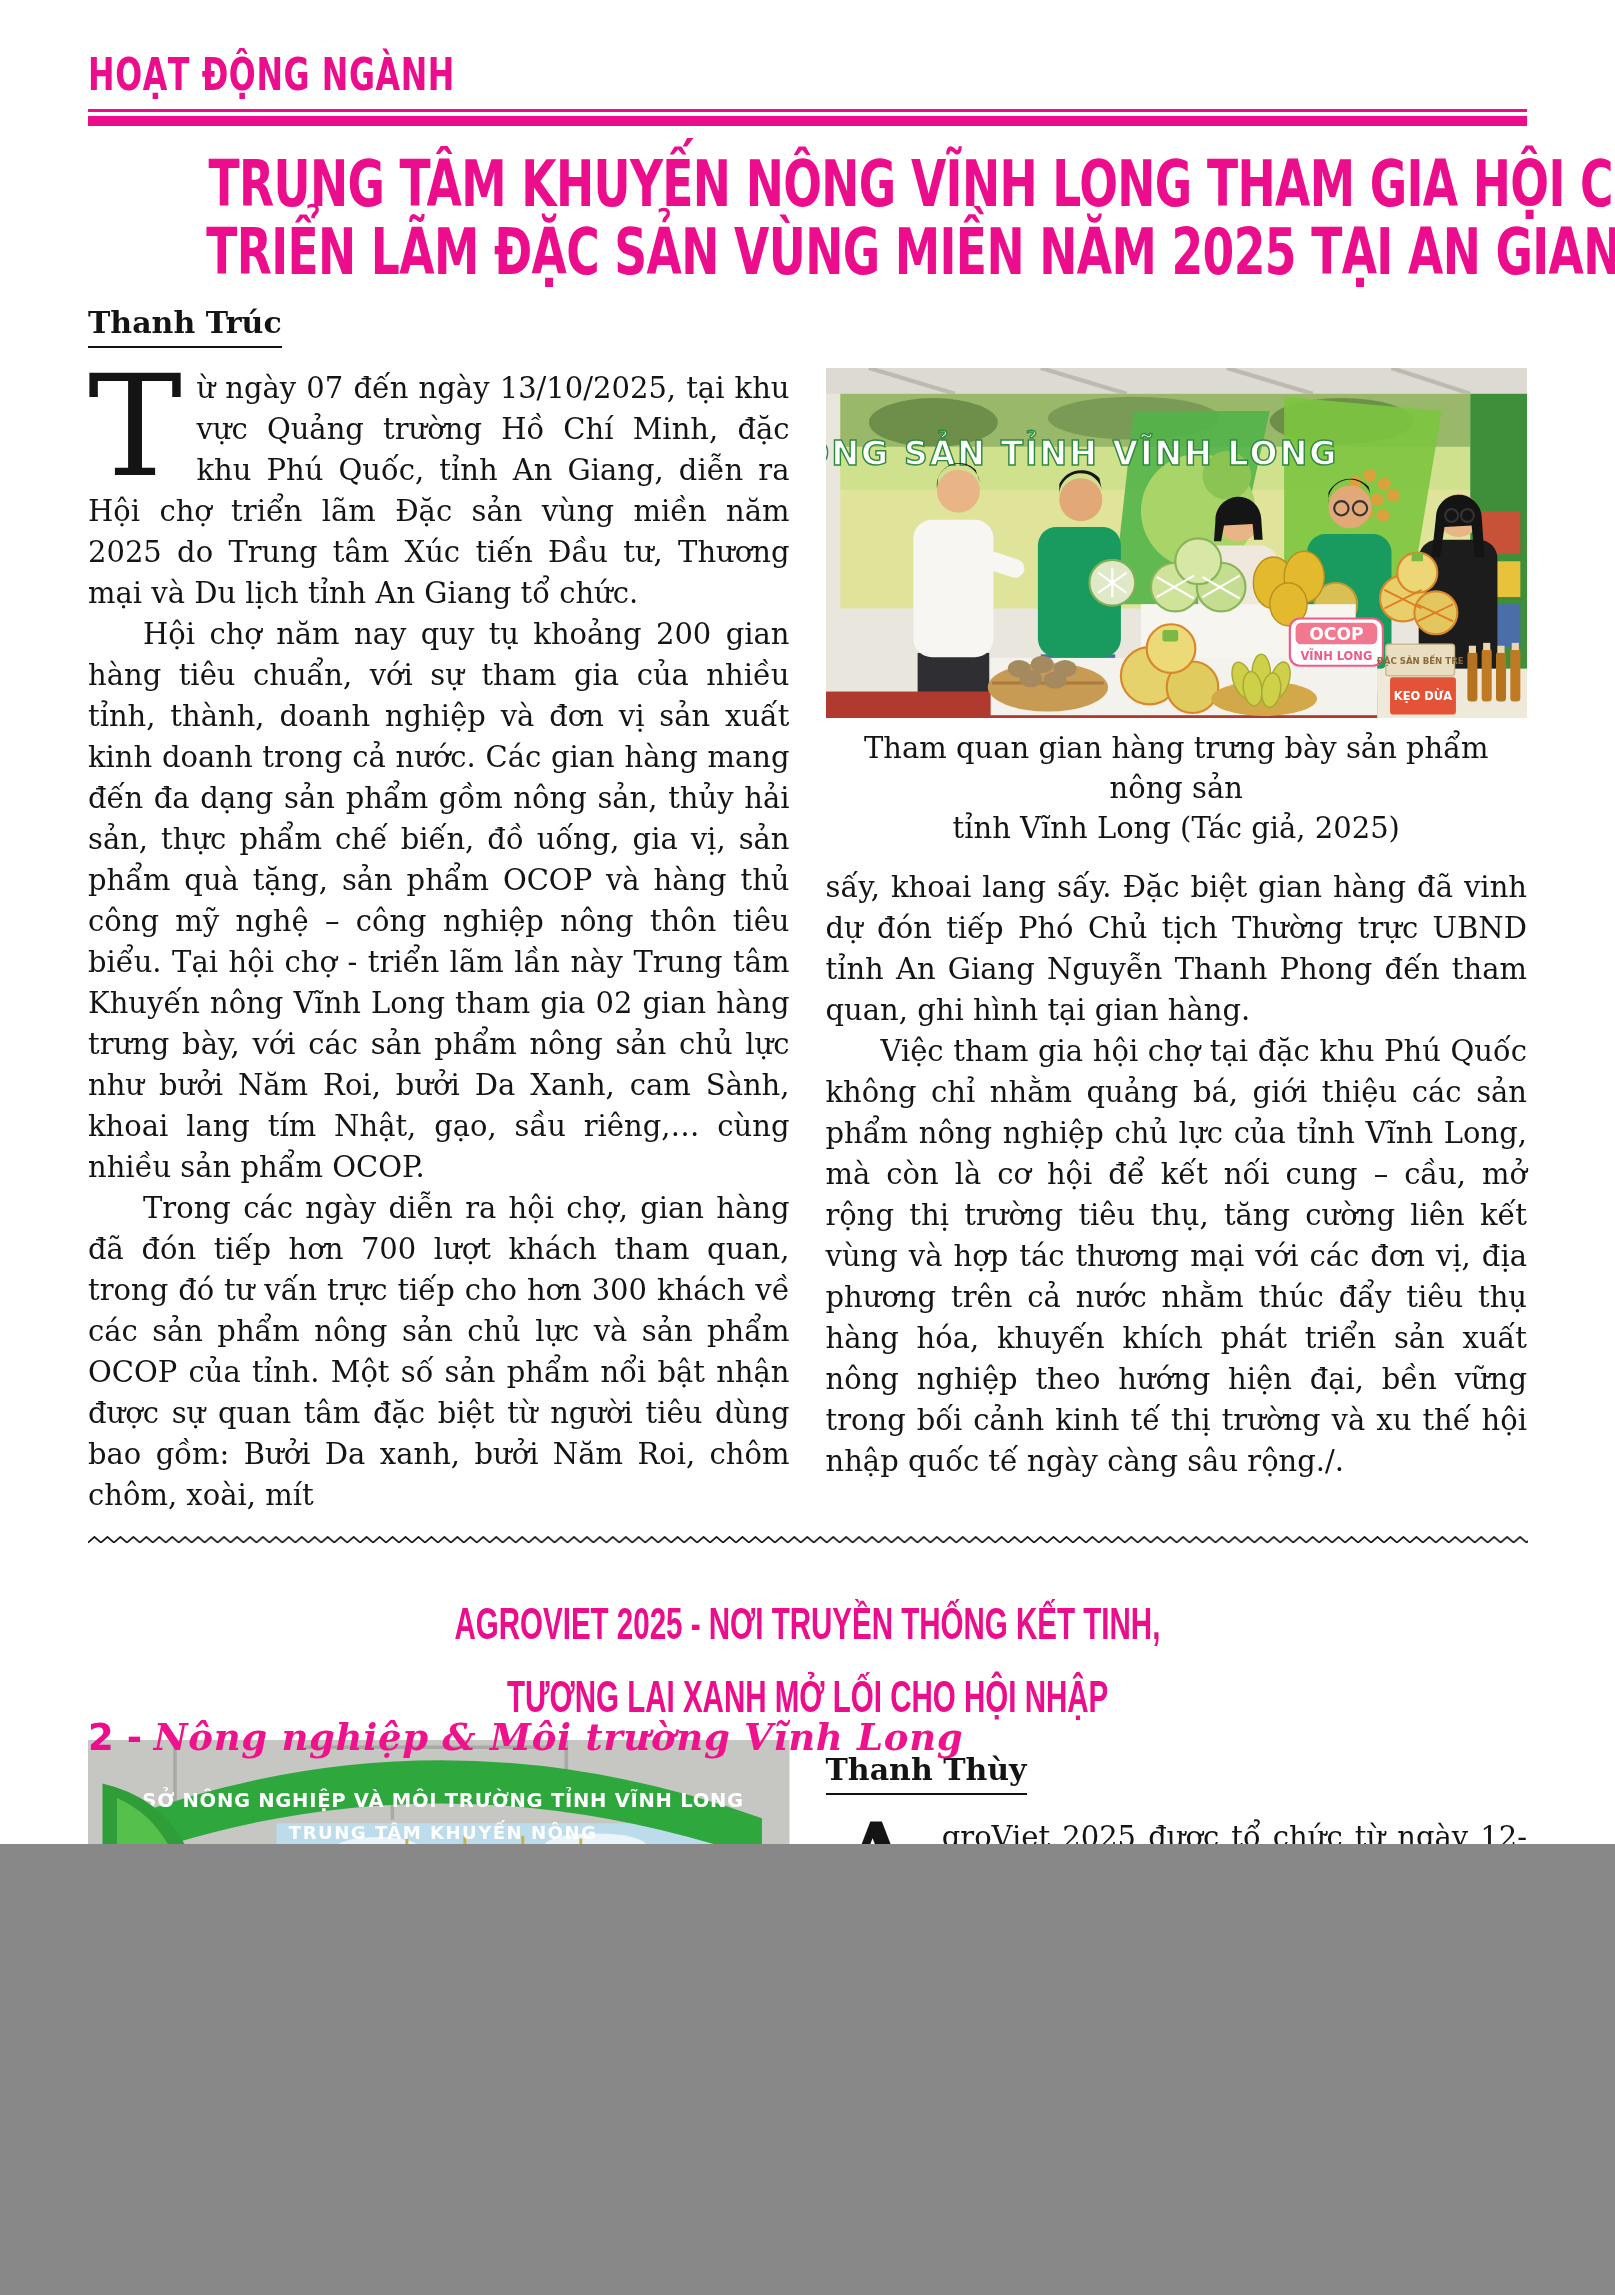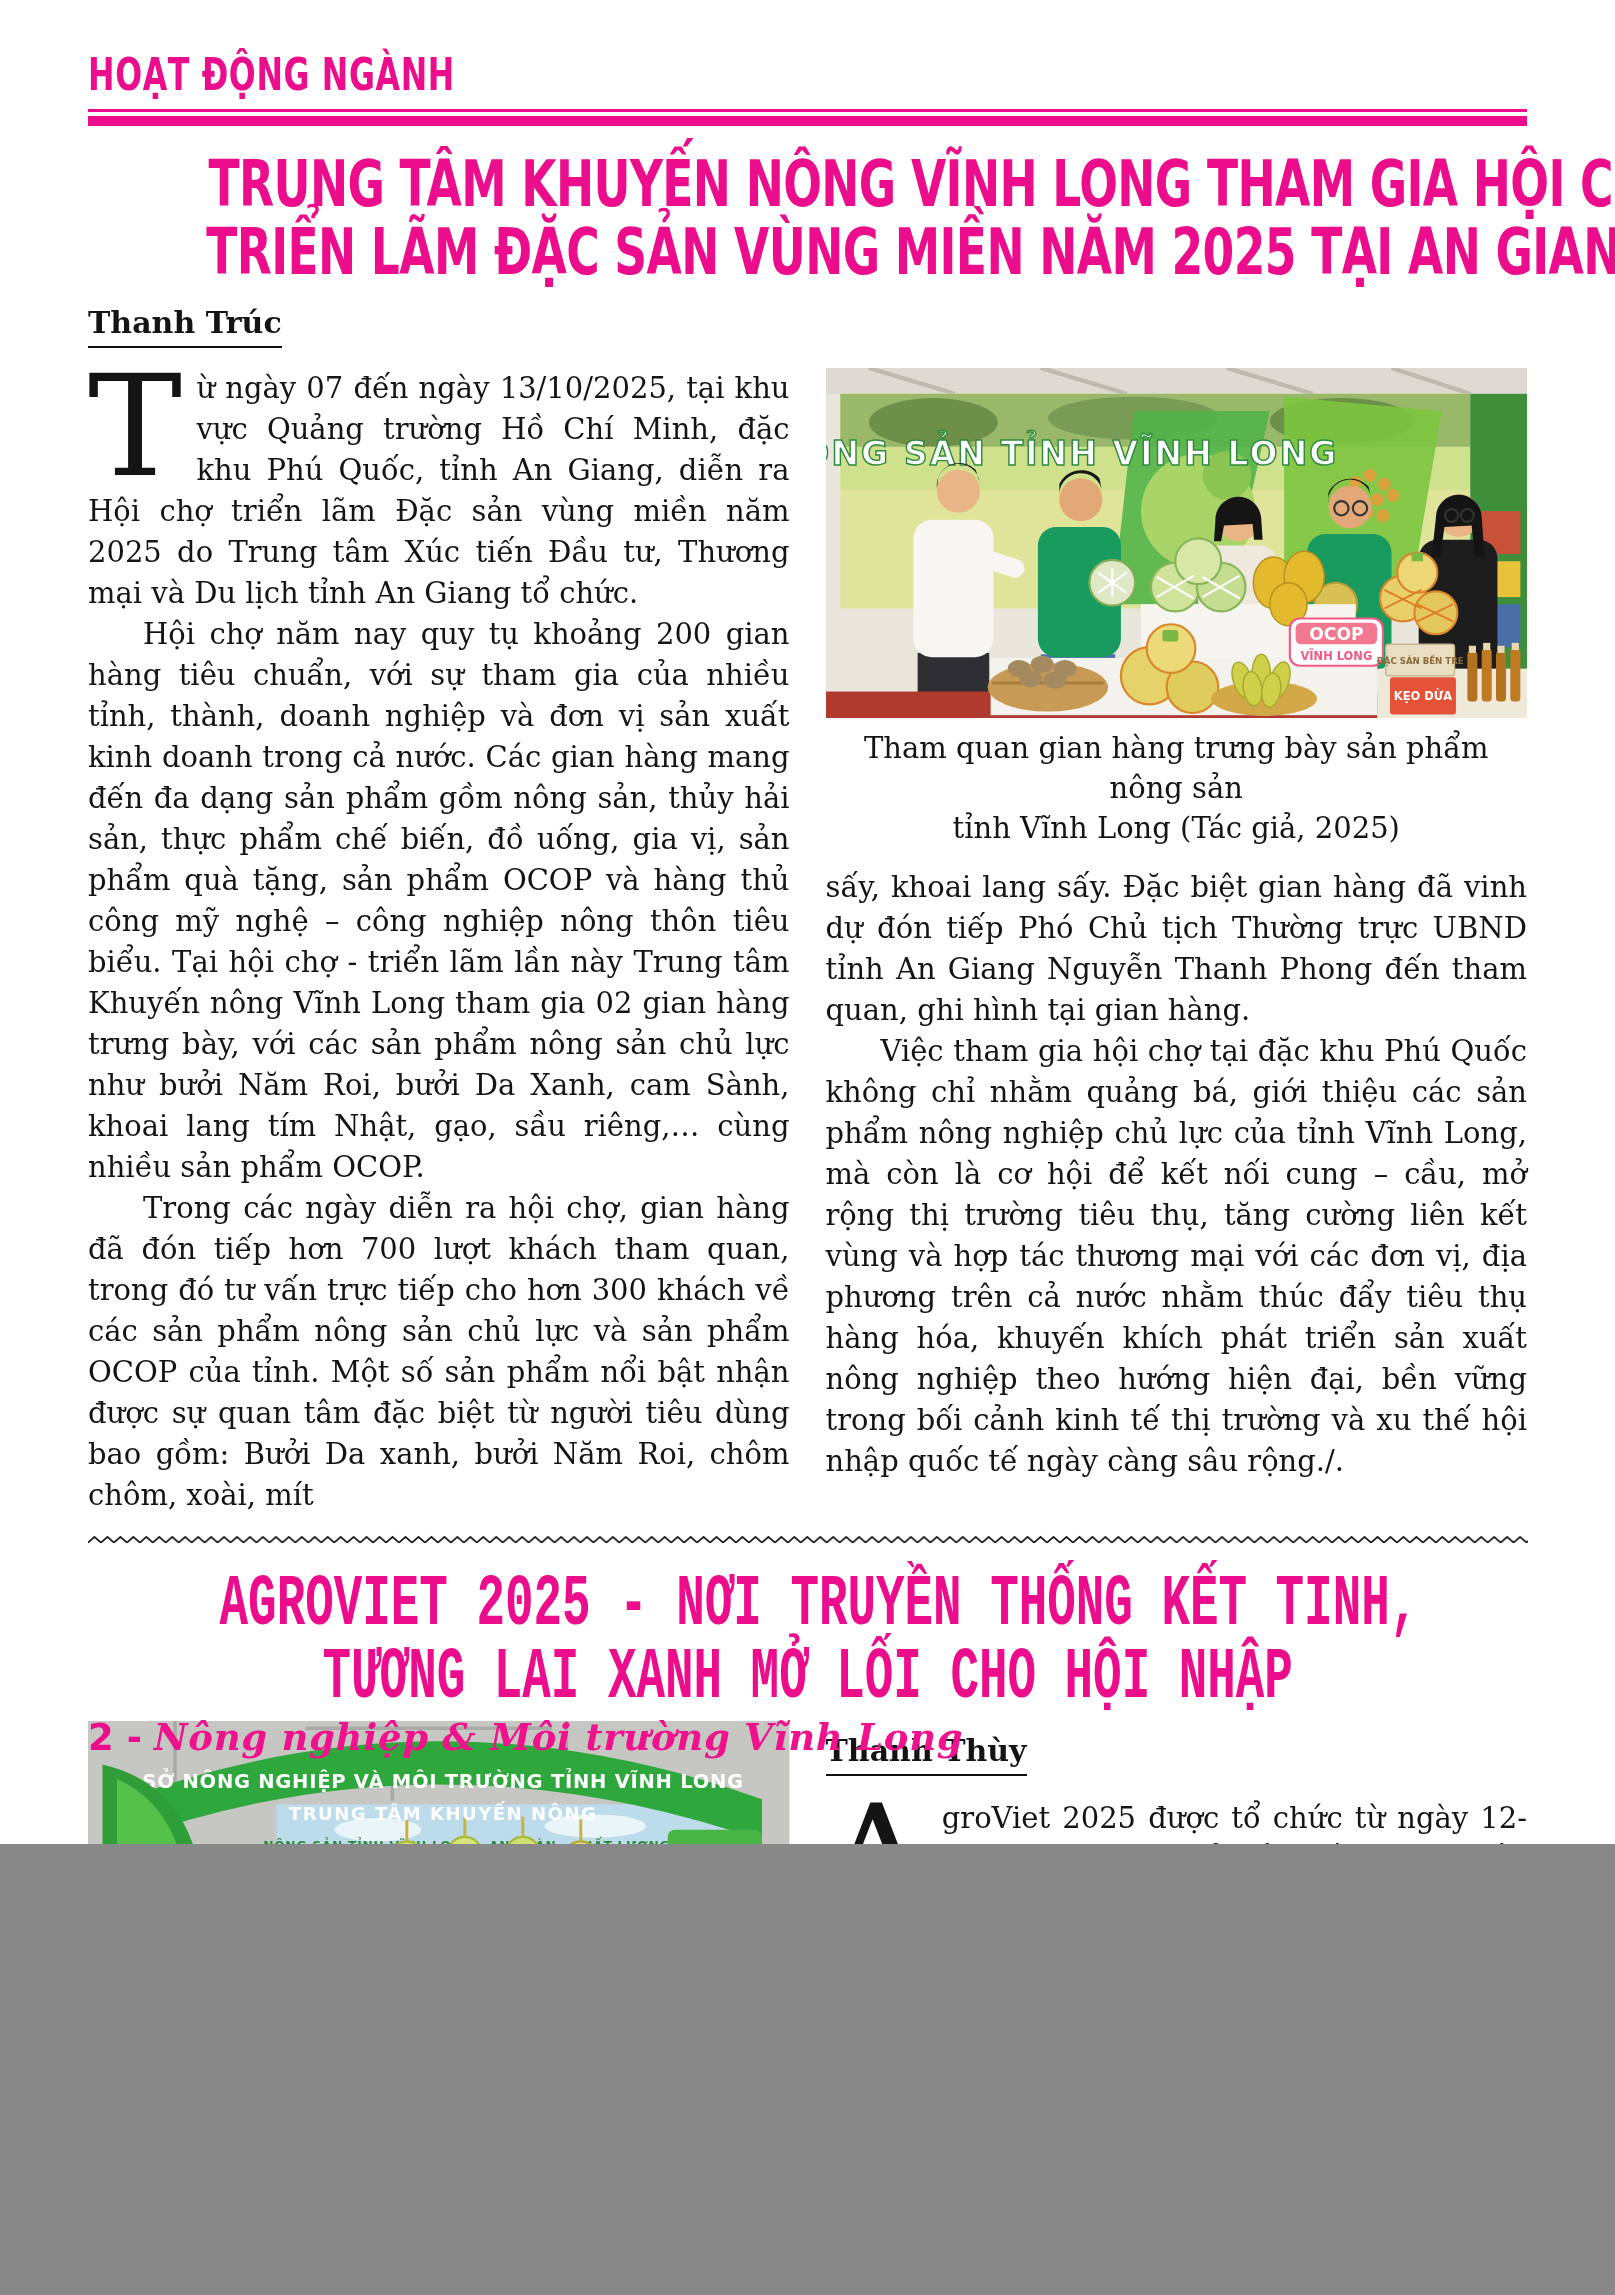--- a/index.html
+++ b/index.html
@@ -11,22 +11,22 @@
   .kicker{color:#EC0D8C;font-family:"DejaVu Sans",sans-serif;font-weight:bold;
           font-size:36px;line-height:37px;}
   .kicker .squeeze{display:inline-block;transform:scale(.88,1.22);transform-origin:left center;letter-spacing:0.7px;}
   .rule-thin{height:2.9px;background:#EC0D8C;margin-top:16px;}
   .rule-thick{height:9.4px;background:#EC0D8C;margin-top:4.3px;}
 
   
   .title1{margin-top:24.5px;text-align:center;color:#EC0D8C;
           font-family:"DejaVu Sans",sans-serif;font-weight:bold;font-size:53px;line-height:68px;}
   .title1 .squeeze{display:inline-block;transform:scale(.86,1.22);transform-origin:center;letter-spacing:-0.7px;white-space:nowrap;}
-  .title2{margin-top:18px;text-align:center;color:#EC0D8C;
-          font-family:Liberation Mono, monospace;font-weight:bold;font-size:58px;line-height:73px;}
+  .title2{margin-top:37px;text-align:center;color:#EC0D8C;
+          font-family:Liberation Sans, sans-serif;font-weight:bold;font-size:36px;line-height:73px;}
   .title2 .squeeze{display:inline-block;transform:scale(.82,1.25);transform-origin:center;letter-spacing:0px;white-space:nowrap;}
 
   .byline{text-align:left;font-weight:bold;font-size:30px;margin-top:18.7px;}
   .byline span{display:inline-block;border-bottom:2.9px solid #111;padding-bottom:5.8px;}
 
   
   .cols{display:grid;grid-template-columns:1fr 1fr;column-gap:36px;margin-top:20px;}
   .body-text p{margin:0;font-size:29px;line-height:41px;text-align:justify;}
   .body-text p.indent{text-indent:55px;}
   .dropcap{float:left;font-family:"DejaVu Serif",serif;font-size:141px;line-height:109px;

